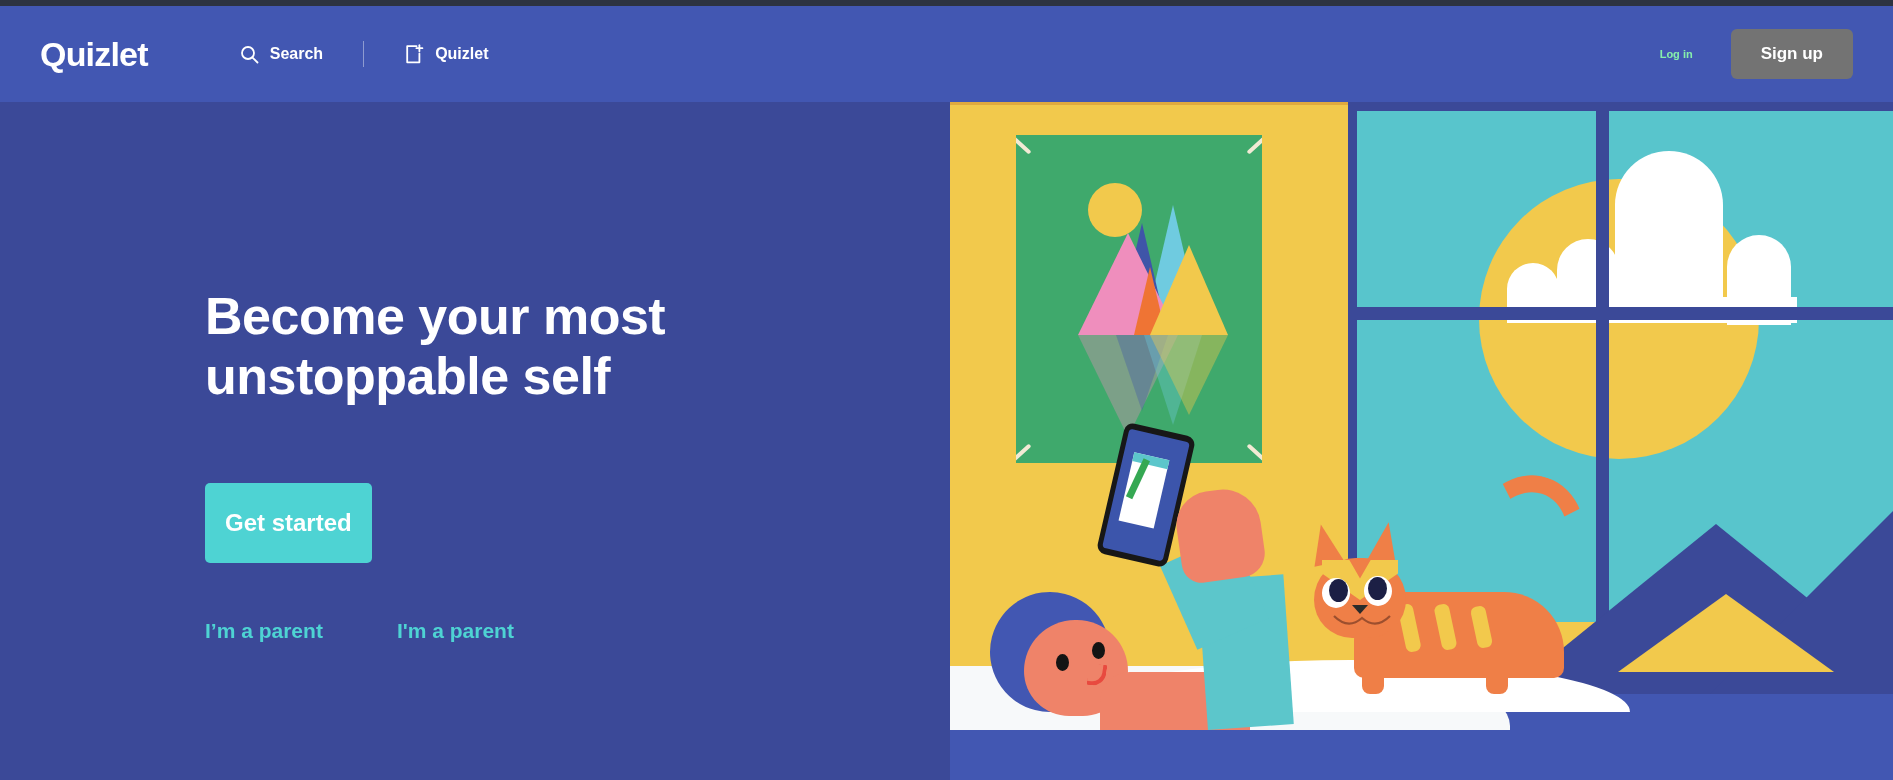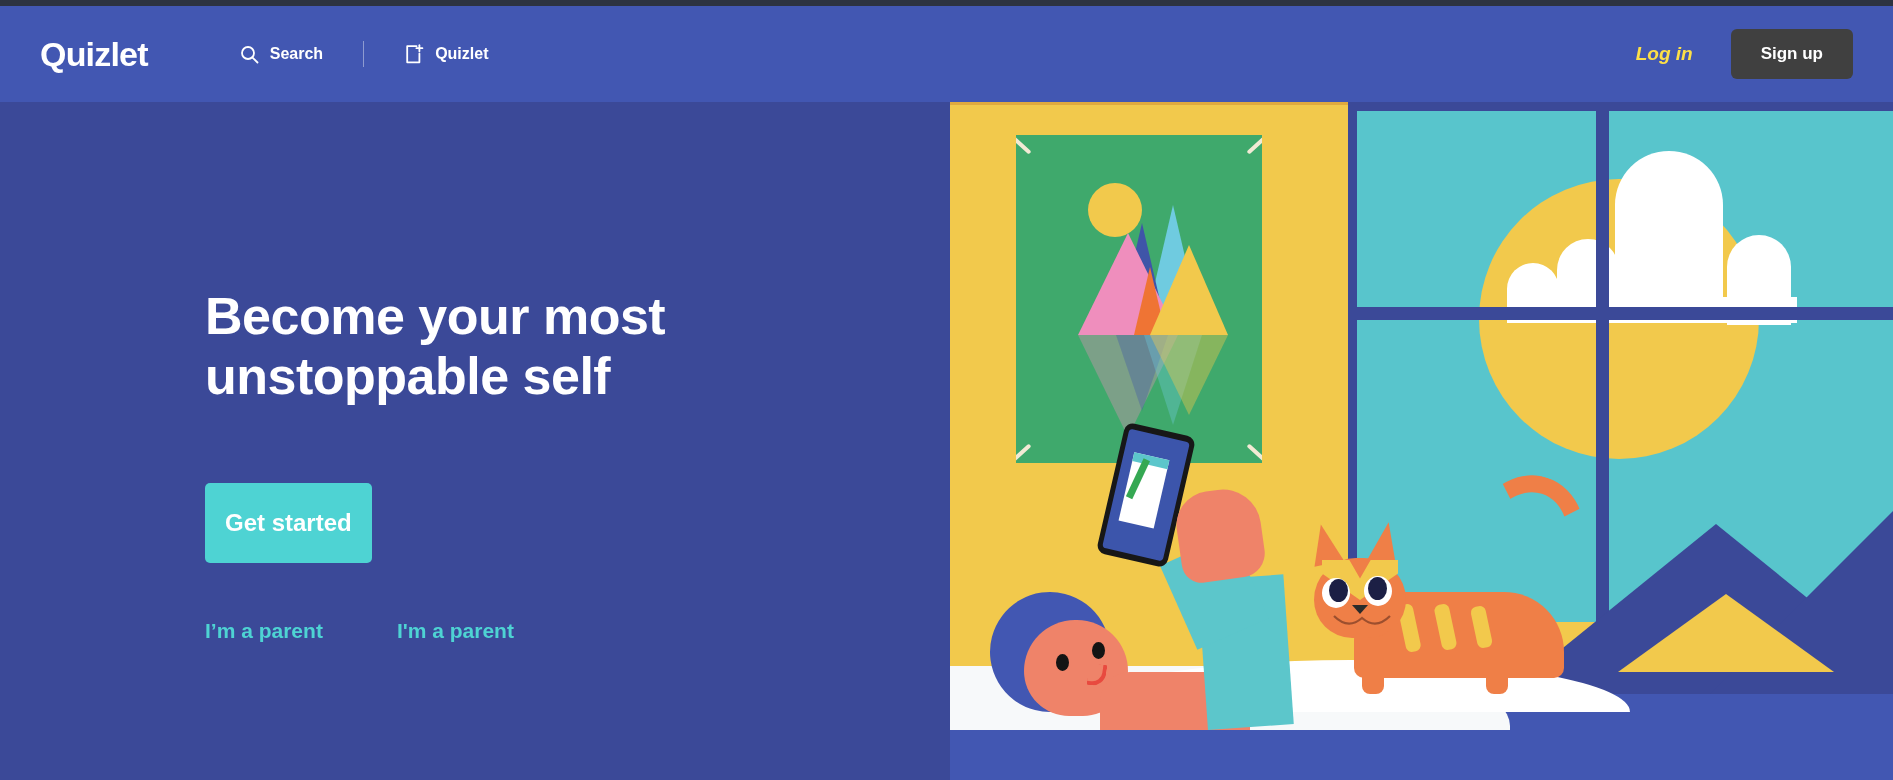--- a/index.html
+++ b/index.html
@@ -17,23 +17,23 @@
     color:#fff; font-size:34px; font-weight:bold; letter-spacing:-0.8px;
     margin-right:78px; cursor:pointer; line-height:1;
   }
   .nav{ display:flex; align-items:center; gap:4px; }
   .nav-item{
     display:flex; align-items:center; gap:11px; color:#fff;
     font-size:16px; font-weight:bold; cursor:pointer; padding:10px 14px;
   }
   .nav-sep{ width:1px; height:26px; background:#8e9bd0; margin:0 22px; }
   .header-right{ margin-left:auto; display:flex; align-items:center; gap:28px; }
-  .login{ color:#fde047; font-size:19px; font-weight:bold; cursor:pointer; padding:8px 10px;font-style:italic; }
+  .login{ color:#86efac; font-size:11px; font-weight:bold; cursor:pointer; padding:8px 10px; }
   .signup{
-    background:#404040; color:#fff; font-size:17px; font-weight:bold;
+    background:#737373; color:#fff; font-size:17px; font-weight:bold;
     padding:15px 30px; border-radius:6px; border:none; cursor:pointer;
     font-family:"Liberation Sans", sans-serif;
   }
   svg{ display:block; }
 
   
   .hero{ position:relative; height:678px; background:#3b4998; }
   .hero-left{
     position:absolute; left:0; top:0; width:950px; height:100%;
     background:#3b4998; padding-left:205px; padding-top:185px; z-index:3;

